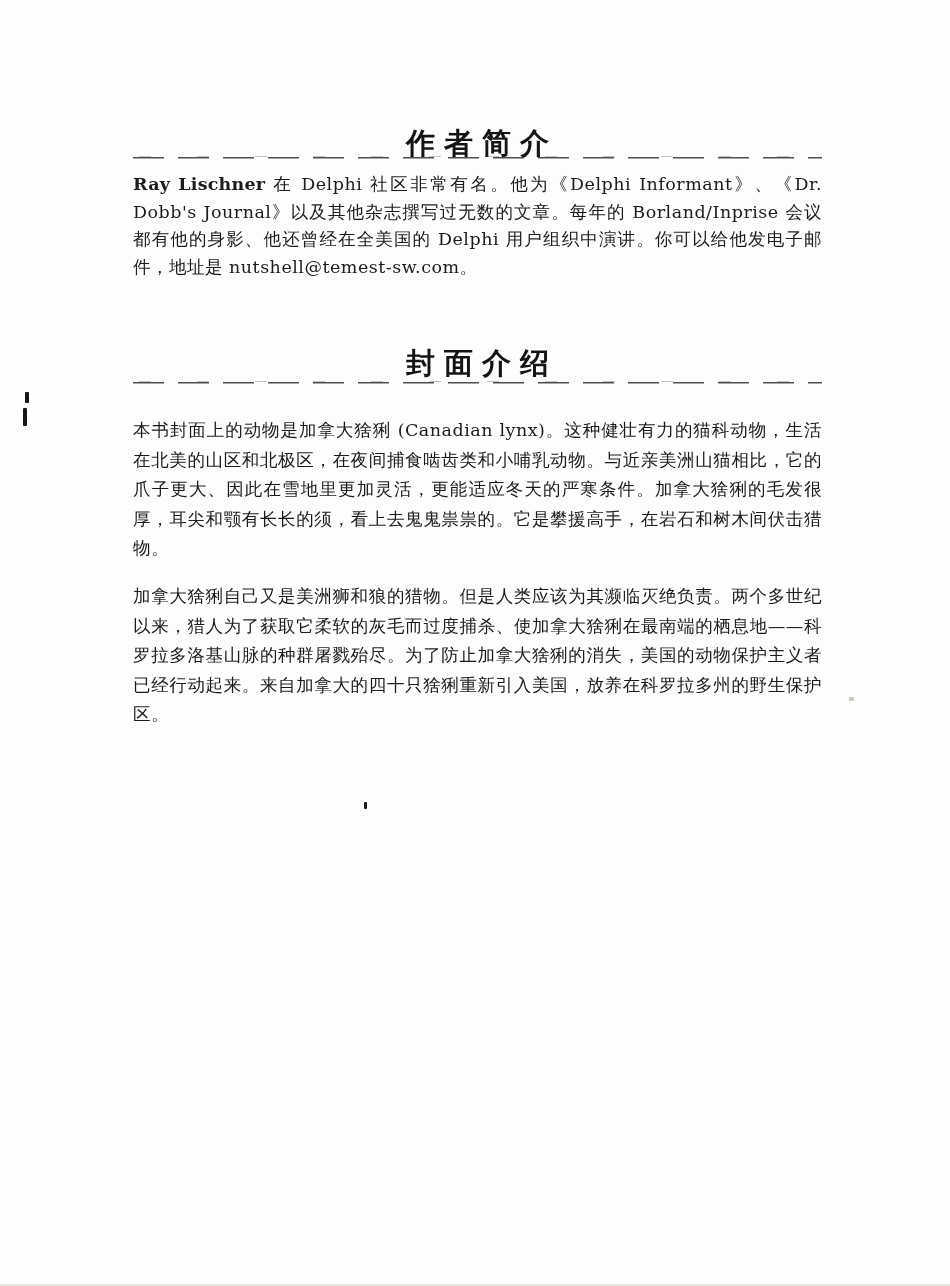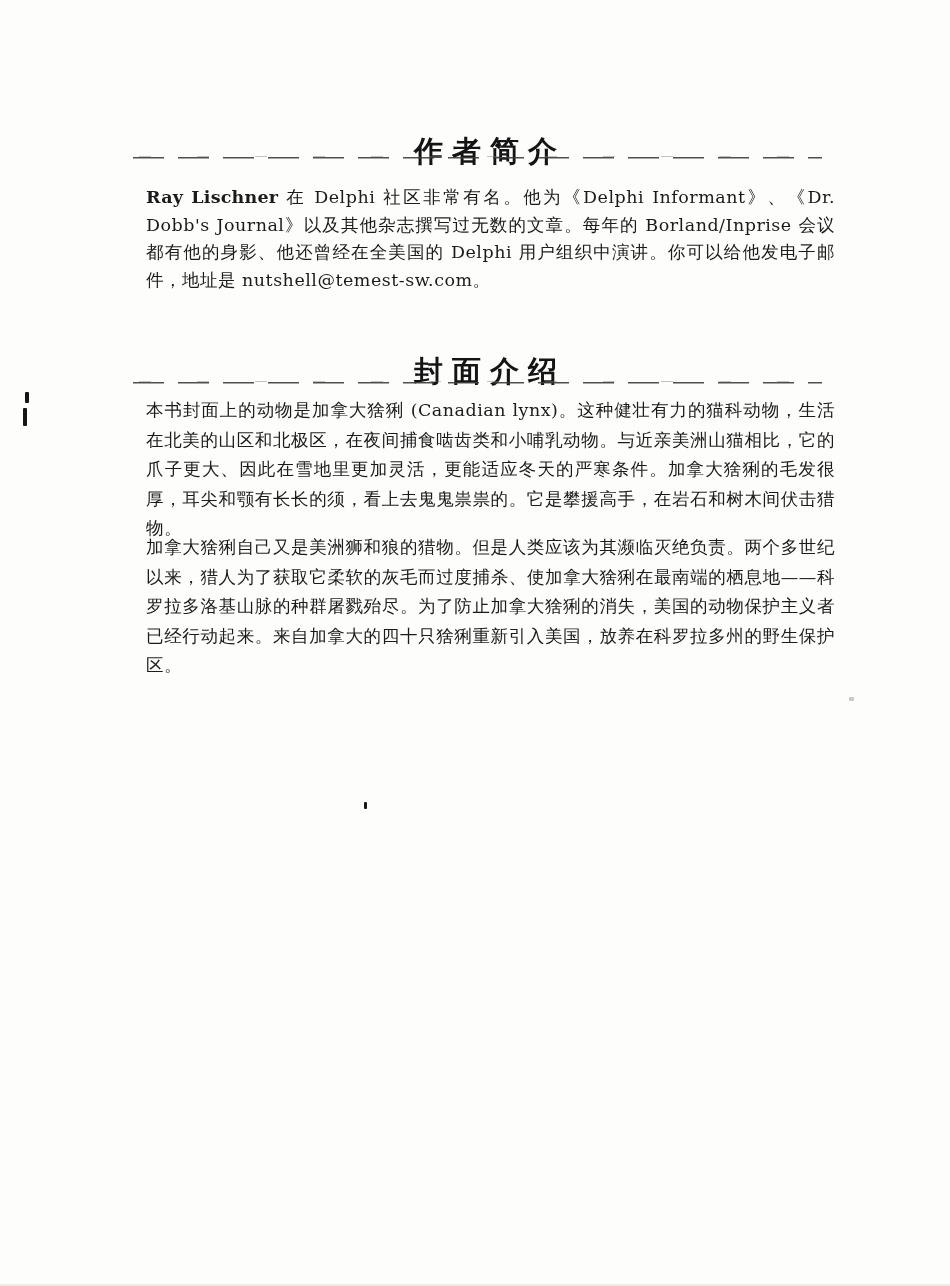--- a/index.html
+++ b/index.html
@@ -21,21 +21,21 @@
     left: 0;
     bottom: 0;
     width: 100%;
     height: 2px;
     background: #edeae2;
   }
   .section-title {
     position: absolute;
     left: 133px;
     width: 689px;
-    margin: 8px;
+    margin: 0;
     text-align: center;
     font-family: "Liberation Sans", "DejaVu Sans", sans-serif;
     font-weight: 700;
     font-size: 29px;
     letter-spacing: 9px;
     text-indent: 9px;
     color: #141414;
     white-space: nowrap;
   }
   .dashed-rule {
@@ -47,21 +47,21 @@
       repeating-linear-gradient(90deg, rgba(60,60,60,0.9) 0 31px, rgba(0,0,0,0) 31px 45px),
       repeating-linear-gradient(90deg, rgba(120,120,120,0.45) 0 12px, rgba(0,0,0,0) 12px 58px);
     background-position: 0 1px, 6px 0;
     background-size: auto 1.5px, auto 1px;
     background-repeat: repeat-x;
   }
   .body-para {
     position: absolute;
     left: 133px;
     width: 689px;
-    margin: 13px;
+    margin: 0;
     font-size: 17.5px;
     line-height: 27.5px;
     text-align: justify;
     letter-spacing: 0.5px;
     color: #1b1b1b;
   }
   .cover-para {
     line-height: 29.5px;
   }
   .body-para strong {
@@ -84,22 +84,22 @@
 
   <section>
     <h1 class="section-title" style="top:124px;">作者简介</h1>
     <div class="dashed-rule" style="top:156px;"></div>
     <p class="body-para" style="top:171px;"><strong>Ray Lischner</strong><span> 在 Delphi 社区非常有名。他为《Delphi Informant》、《Dr. Dobb's Journal》以及其他杂志撰写过无数的文章。每年的 Borland/Inprise 会议都有他的身影、他还曾经在全美国的 Delphi 用户组织中演讲。你可以给他发电子邮件，地址是 nutshell@temest-sw.com。</span></p>
   </section>
 
   <section>
     <h1 class="section-title" style="top:344px;">封面介绍</h1>
     <div class="dashed-rule" style="top:381px;"></div>
-    <p class="body-para cover-para" style="top:383px;">本书封面上的动物是加拿大猞猁 (Canadian lynx)。这种健壮有力的猫科动物，生活在北美的山区和北极区，在夜间捕食啮齿类和小哺乳动物。与近亲美洲山猫相比，它的爪子更大、因此在雪地里更加灵活，更能适应冬天的严寒条件。加拿大猞猁的毛发很厚，耳尖和颚有长长的须，看上去鬼鬼祟祟的。它是攀援高手，在岩石和树木间伏击猎物。</p>
-    <p class="body-para cover-para" style="top:520px;">加拿大猞猁自己又是美洲狮和狼的猎物。但是人类应该为其濒临灭绝负责。两个多世纪以来，猎人为了获取它柔软的灰毛而过度捕杀、使加拿大猞猁在最南端的栖息地——科罗拉多洛基山脉的种群屠戮殆尽。为了防止加拿大猞猁的消失，美国的动物保护主义者已经行动起来。来自加拿大的四十只猞猁重新引入美国，放养在科罗拉多州的野生保护区。</p>
+    <p class="body-para cover-para" style="top:416px;">本书封面上的动物是加拿大猞猁 (Canadian lynx)。这种健壮有力的猫科动物，生活在北美的山区和北极区，在夜间捕食啮齿类和小哺乳动物。与近亲美洲山猫相比，它的爪子更大、因此在雪地里更加灵活，更能适应冬天的严寒条件。加拿大猞猁的毛发很厚，耳尖和颚有长长的须，看上去鬼鬼祟祟的。它是攀援高手，在岩石和树木间伏击猎物。</p>
+    <p class="body-para cover-para" style="top:582px;">加拿大猞猁自己又是美洲狮和狼的猎物。但是人类应该为其濒临灭绝负责。两个多世纪以来，猎人为了获取它柔软的灰毛而过度捕杀、使加拿大猞猁在最南端的栖息地——科罗拉多洛基山脉的种群屠戮殆尽。为了防止加拿大猞猁的消失，美国的动物保护主义者已经行动起来。来自加拿大的四十只猞猁重新引入美国，放养在科罗拉多州的野生保护区。</p>
   </section>
 
   <div class="scan-mark" style="left:25px; top:392px; width:4px; height:11px;"></div>
   <div class="scan-mark" style="left:23px; top:408px; width:4px; height:18px;"></div>
   <div class="scan-mark" style="left:364px; top:802px; width:3px; height:7px;"></div>
   <div class="scan-mark mark-faint" style="left:849px; top:697px; width:5px; height:4px;"></div>
   <div class="page-bottom-edge"></div>
 
 </div>
 

